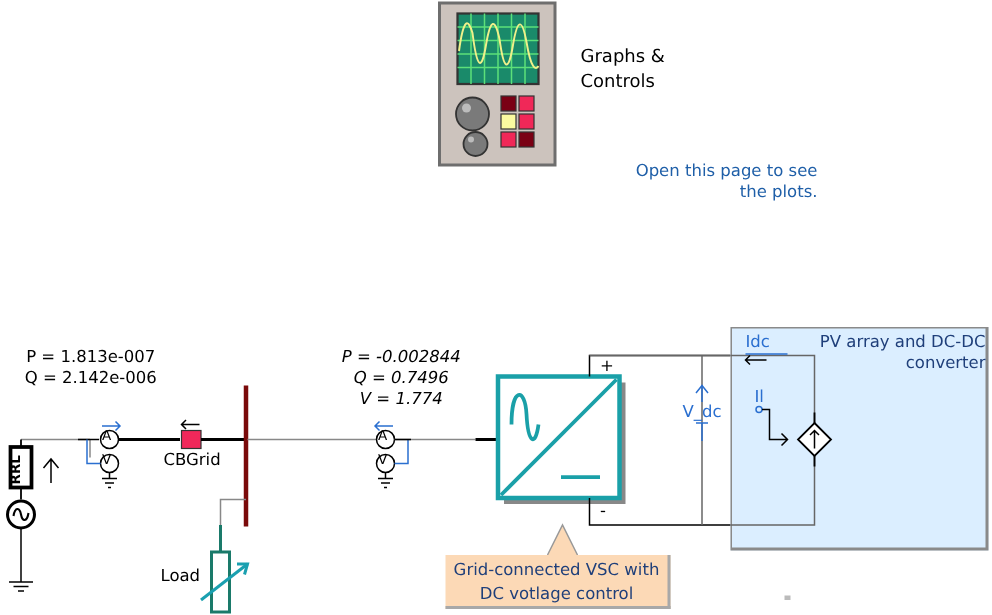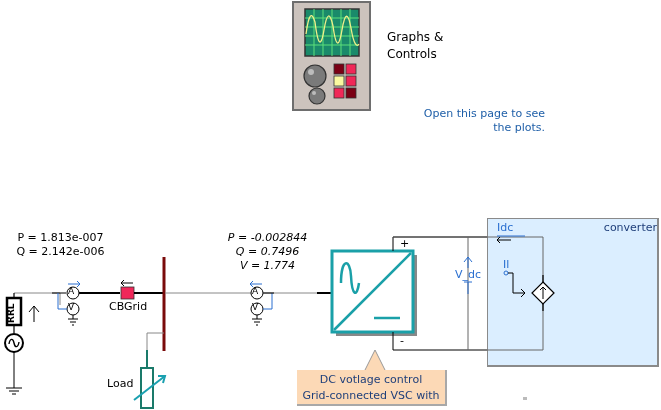--- a/index.html
+++ b/index.html
@@ -193,19 +193,20 @@
 <div class="abs label" style="left:109px;top:300px;">CBGrid</div>
 <div class="abs label" style="left:107px;top:377px;">Load</div>
 
 <div class="abs label" style="left:400px;top:237px;">+</div>
 <div class="abs label" style="left:400px;top:334px;">-</div>
 <div class="abs label blue-text" style="left:455px;top:268px;color:#2a6fd0;">V_dc</div>
 <div class="abs label" style="left:497px;top:221px;color:#2a6fd0;">Idc</div>
 <div class="abs label" style="left:503px;top:258px;color:#2a6fd0;">Il</div>
 
 <div class="abs label" style="left:530px;top:221px;width:127px;text-align:right;color:#1f3f7a;">
+  <div>PV array and DC-DC</div>
   <div>converter</div>
 </div>
 
 <div class="callout">
+  <div>Grid-connected VSC with</div>
   <div>DC votlage control</div>
-  <div>Grid-connected VSC with</div>
 </div>
 
 </body></html>

